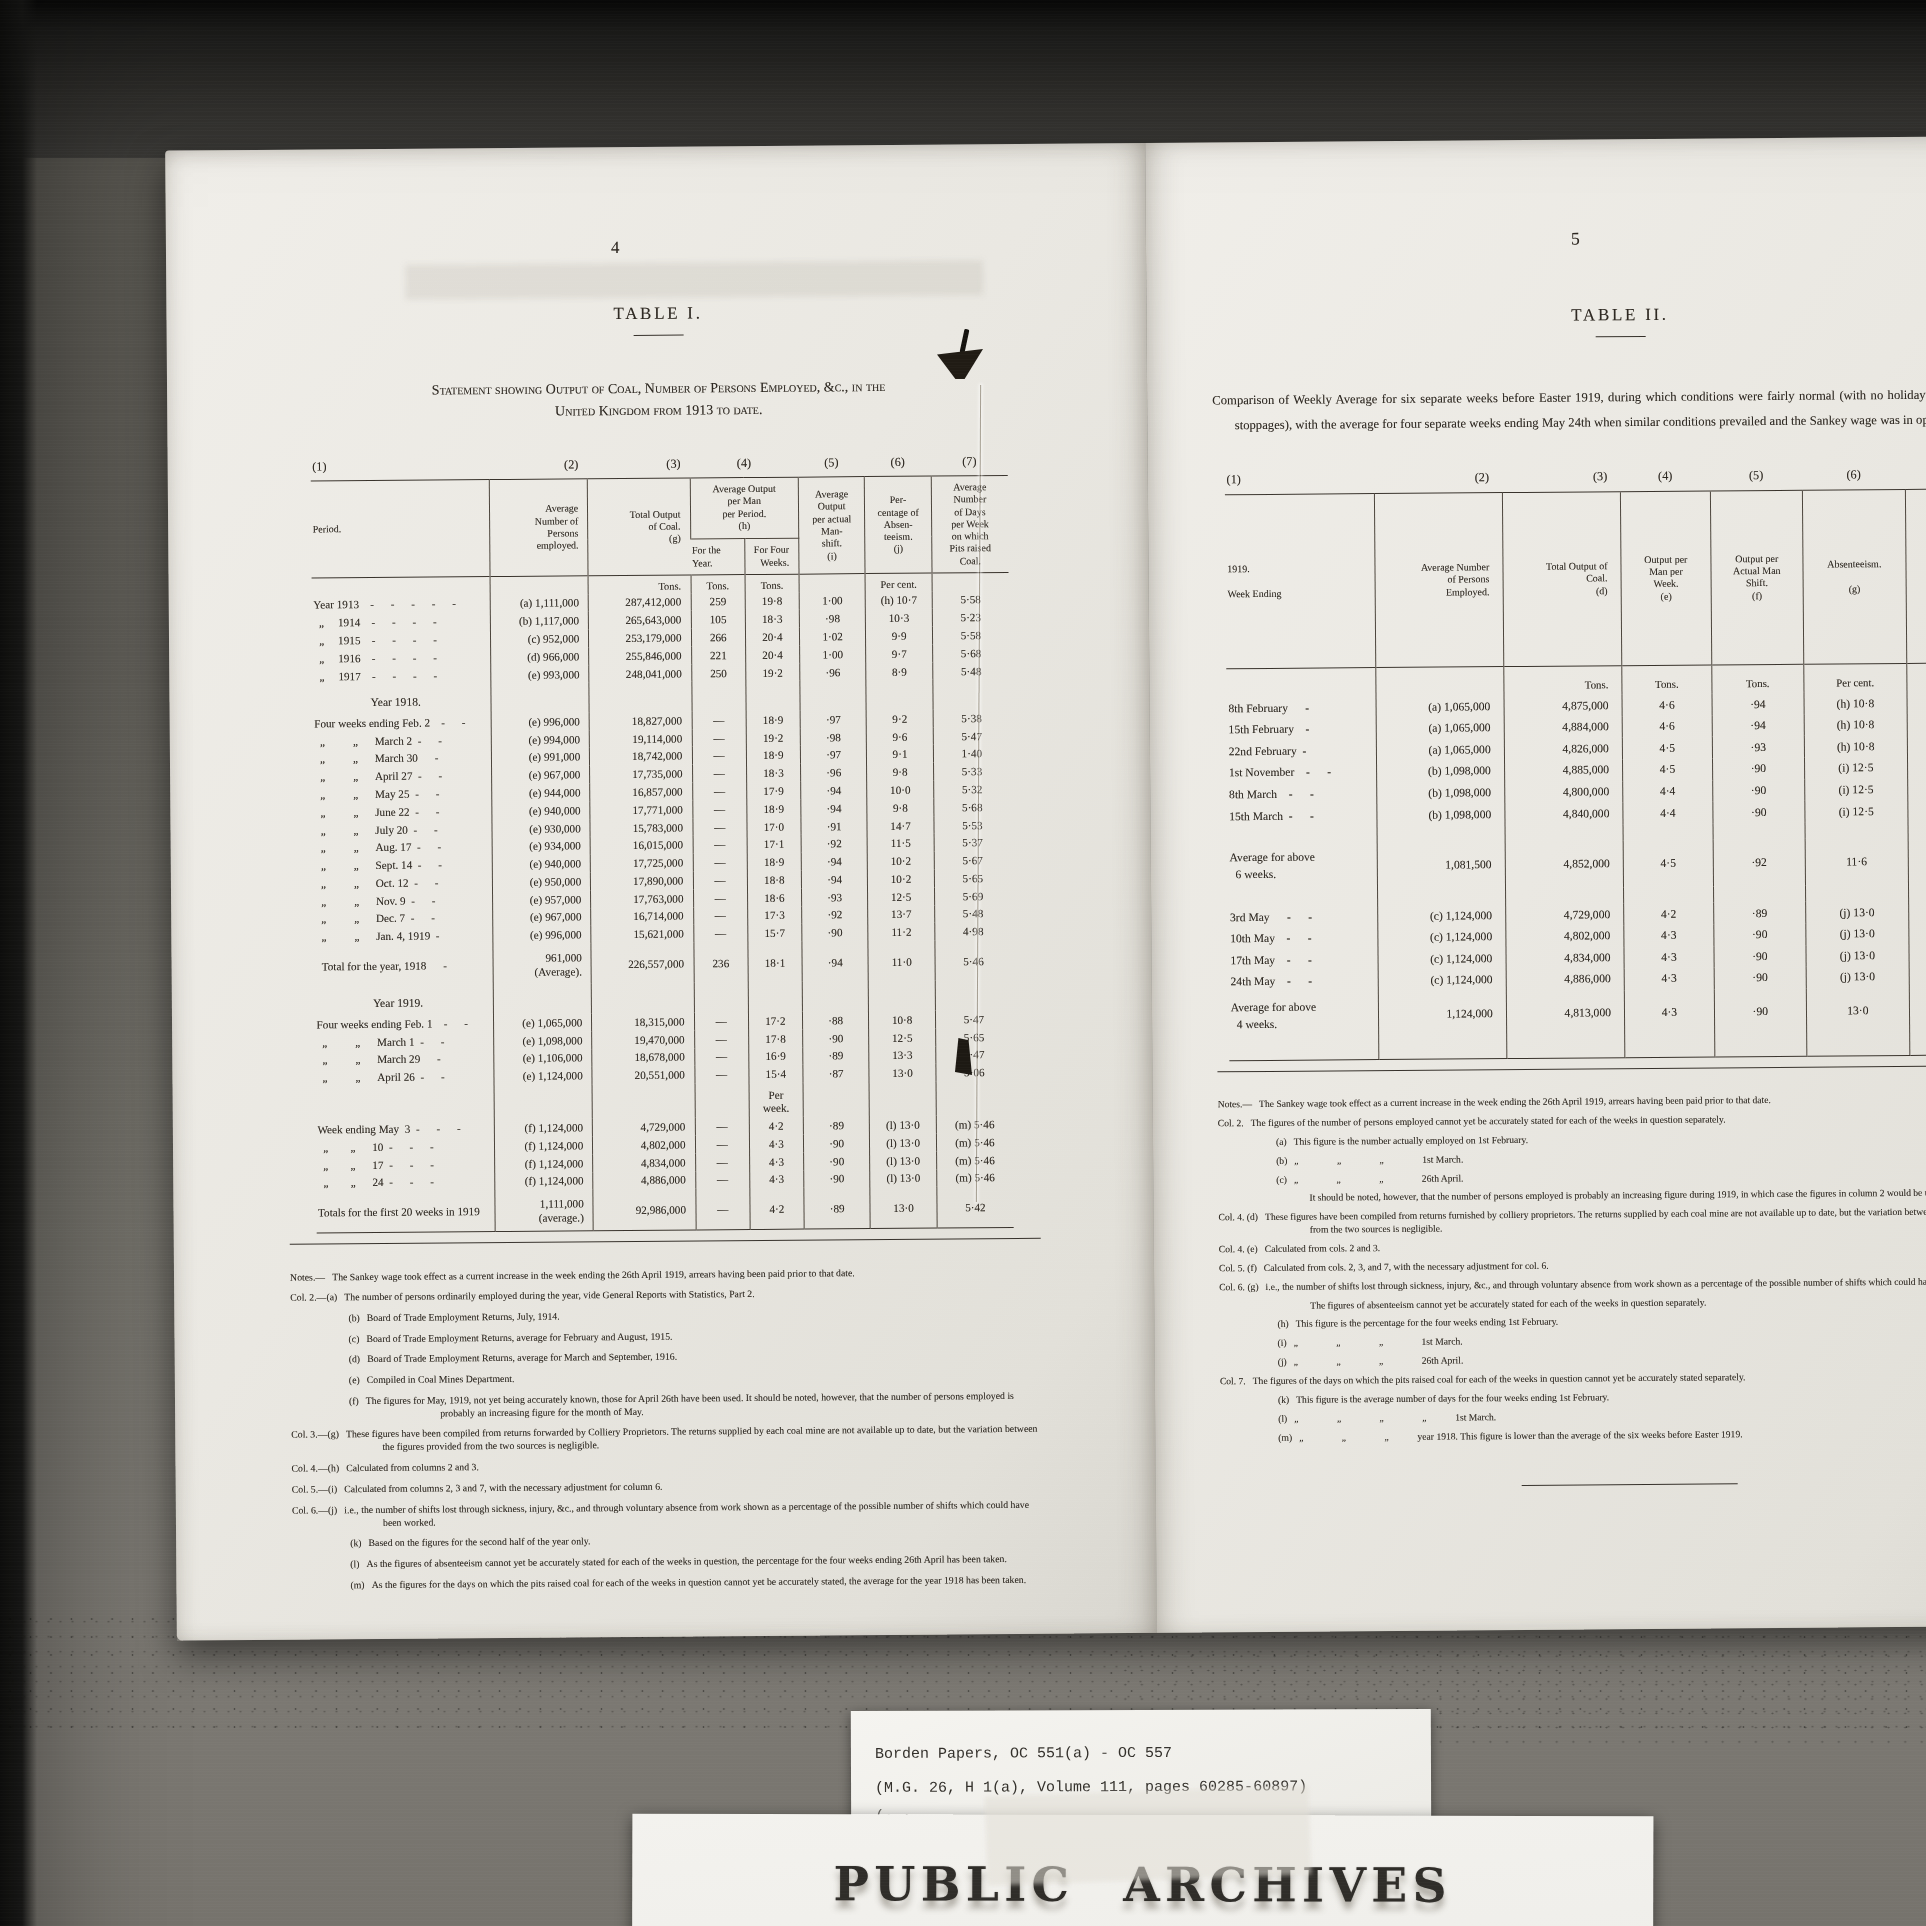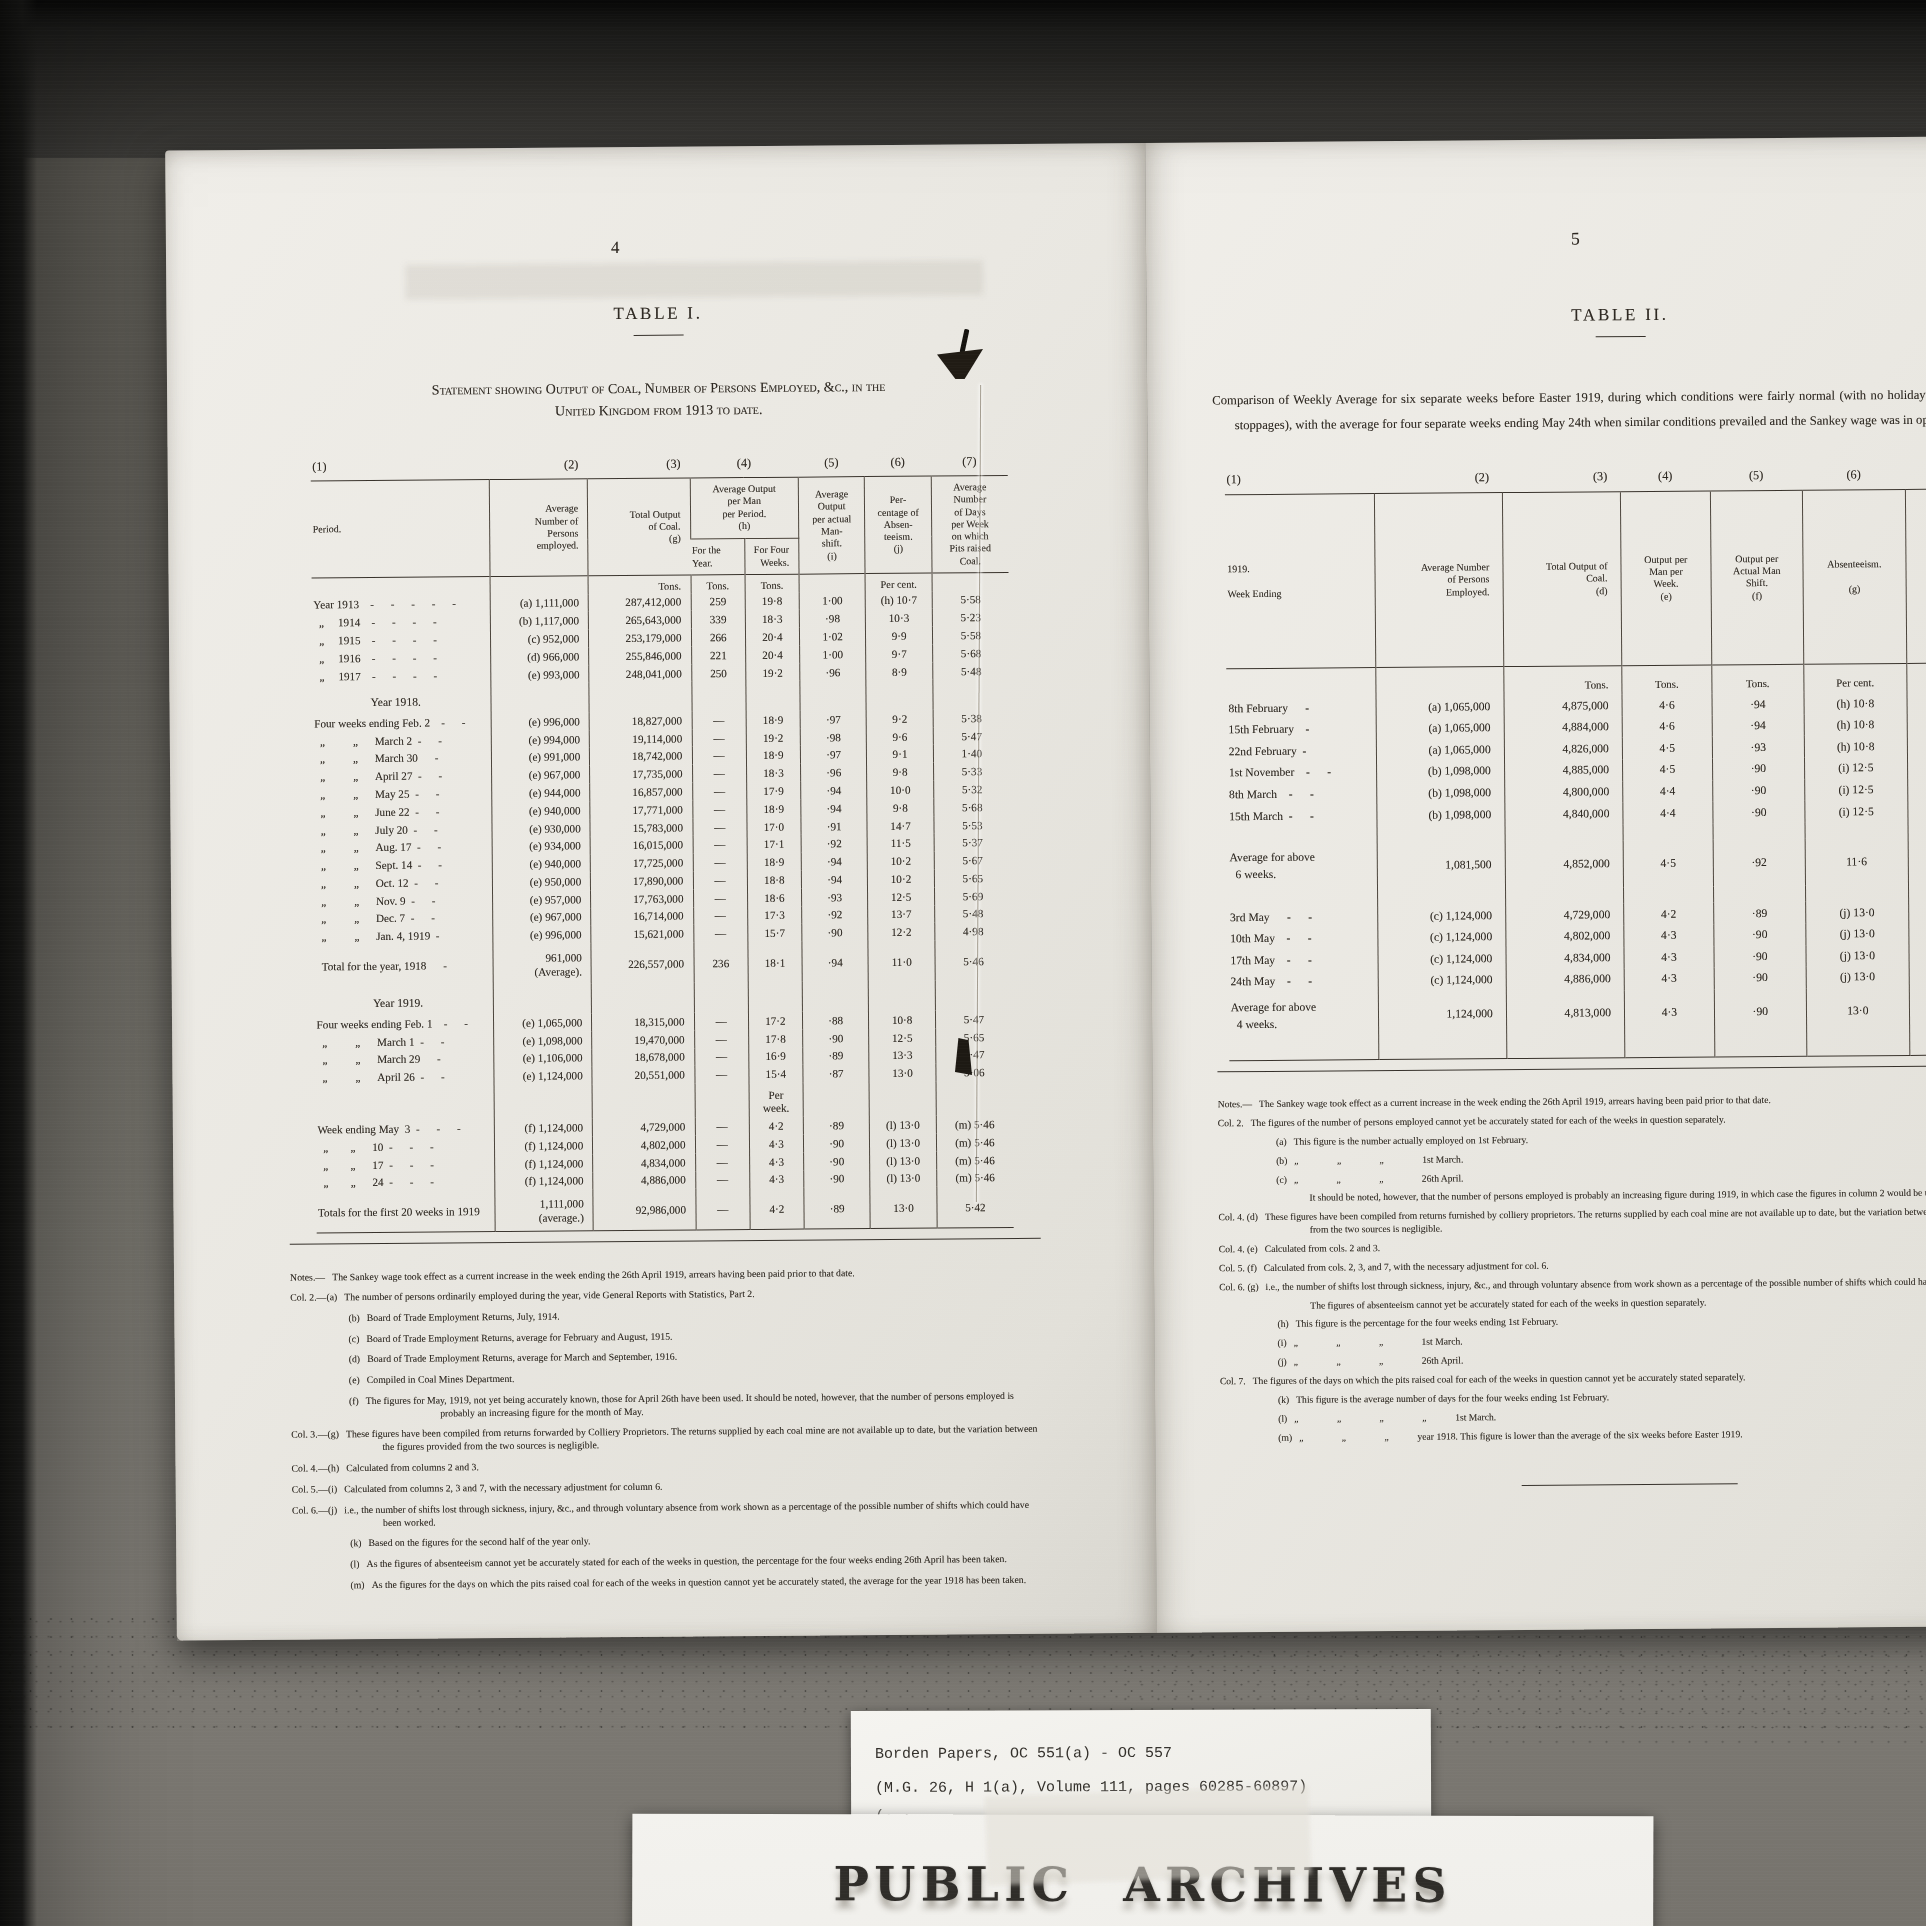--- a/index.html
+++ b/index.html
@@ -206,21 +206,21 @@
                 <td>259</td>
                 <td>19·8</td>
                 <td>1·00</td>
                 <td>(h) 10·7</td>
                 <td>5·58</td>
               </tr>
               <tr>
                 <td> „  1914 -  -  -  -　</td>
                 <td>(b) 1,117,000</td>
                 <td>265,643,000</td>
-                <td>339</td>
+                <td>105</td>
                 <td>18·3</td>
                 <td>·98</td>
                 <td>10·3</td>
                 <td>5·23</td>
               </tr>
               <tr>
                 <td> „  1915 -  -　 -  -　</td>
                 <td>(c) 952,000</td>
                 <td>253,179,000</td>
                 <td>266</td>
@@ -379,21 +379,21 @@
                 <td>13·7</td>
                 <td>5·48</td>
               </tr>
               <tr>
                 <td> „   „  Jan. 4, 1919 -</td>
                 <td>(e) 996,000</td>
                 <td>15,621,000</td>
                 <td>—</td>
                 <td>15·7</td>
                 <td>·90</td>
-                <td>12·2</td>
+                <td>11·2</td>
                 <td>4·98</td>
               </tr>
               <tr class="tot">
                 <td> Total for the year, 1918  -</td>
                 <td>961,000
 (Average).</td>
                 <td>226,557,000</td>
                 <td>236</td>
                 <td>18·1</td>
                 <td>·94</td>

